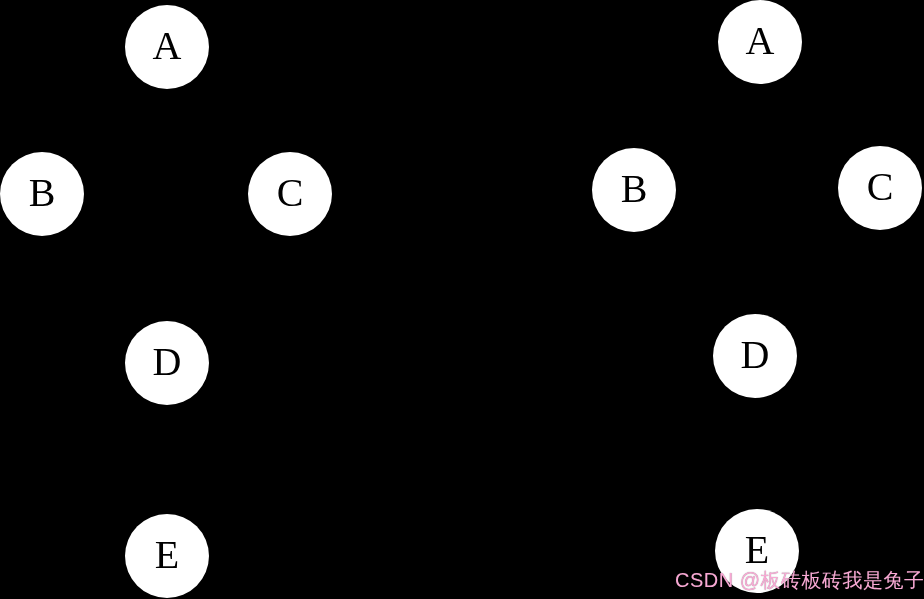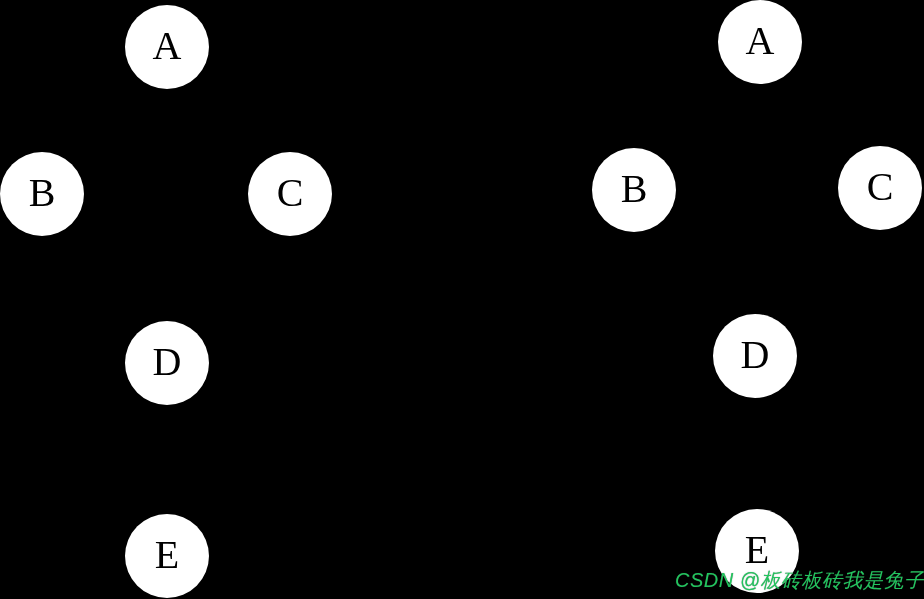--- a/index.html
+++ b/index.html
@@ -75,14 +75,14 @@
       <div class="graph-node" style="left: 838px; top: 146px; width: 84px; height: 84px; background: rgb(255, 255, 255);">
         <span class="node-label" style="color: rgb(0, 0, 0);">C</span>
       </div>
       <div class="graph-node" style="left: 713px; top: 314px; width: 84px; height: 84px; background: rgb(255, 255, 255);">
         <span class="node-label" style="color: rgb(0, 0, 0);">D</span>
       </div>
       <div class="graph-node" style="left: 715px; top: 509px; width: 84px; height: 84px; background: rgb(255, 255, 255);">
         <span class="node-label" style="color: rgb(0, 0, 0);">E</span>
       </div>
     </div>
-  <div id="watermark" style="color: #22c55e; font-style: italic;">CSDN @板砖板砖我是兔子</div>
+  <div id="watermark" style="color: #f9a8d4;">CSDN @板砖板砖我是兔子</div>
 </div>
 
 </body></html>

